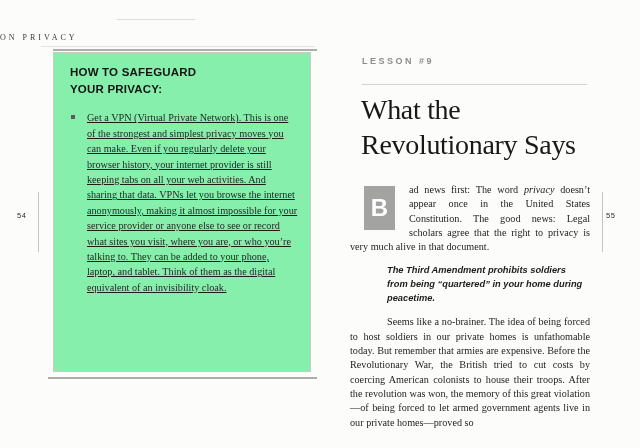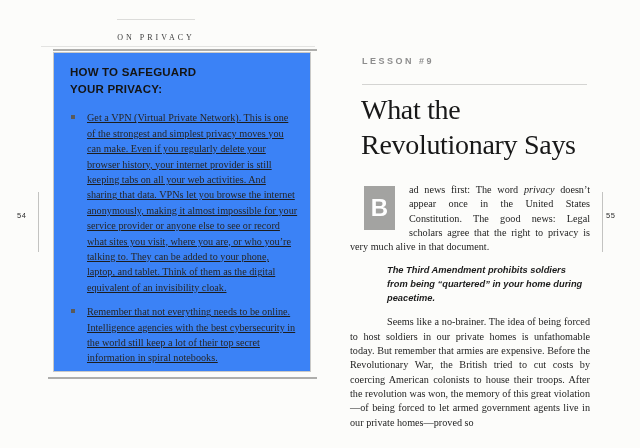--- a/index.html
+++ b/index.html
@@ -7,21 +7,21 @@
   .spread {
     position:relative;
     width:640px; height:448px;
     background:#fcfcfa;
     overflow:hidden;
     font-family:"Liberation Serif", serif;
     color:#1d1d1d;
   }
 
   
-  .running-head-block { position:absolute; left:0; top:19px; width:312px; text-align:center; }
+  .running-head-block { position:absolute; left:0; top:19px; width:312px; }
   .running-head-rule { display:block; width:78px; height:1px; background:#dcdcda; margin:0 auto 6px; }
   .running-head { font-size:8px; letter-spacing:3px; color:#3c3c3c; }
 
   .page-num {
     position:absolute;
     font-family:"Liberation Sans", sans-serif;
     font-weight:normal; font-size:7.5px; letter-spacing:.5px; color:#2e2e2e;
   }
   .page-num-left  { left:17px;  top:211px; }
   .page-num-right { left:606px; top:211px; }
@@ -31,21 +31,21 @@
   .vrule-right { left:602px; }
 
   .accent-top-hairline { position:absolute; left:41px; top:46px; width:274px; height:1px; background:#e3e3e1; }
   .accent-top          { position:absolute; left:53px; top:49px; width:264px; height:2px; background:#aeaeac; }
   .accent-bottom       { position:absolute; left:48px; top:377px; width:269px; height:2px; background:#aeaeac; }
 
   .sidebar-box {
     position:absolute; left:53px; top:52px;
     width:258px; height:320px;
     border:1px solid #c9c9c7;
-    background:#3b82f6;
+    background:#86efac;
     padding:11px 12px 0 16px;
   }
   .sidebar-title {
     font-family:"Liberation Sans", sans-serif;
     font-weight:bold; font-size:11.5px; line-height:1.45;
     letter-spacing:.2px; color:#141414;
     white-space:pre-line;
   }
   .bullet-list { margin-top:13px; list-style:none;text-decoration:underline; }
   .bullet-item {
@@ -110,24 +110,20 @@
   <span class="accent-bottom"></span>
 
   <div class="sidebar-box">
     <div class="sidebar-title">HOW TO SAFEGUARD
 YOUR PRIVACY:</div>
     <ul class="bullet-list">
       <li class="bullet-item">
         <span class="bullet-square"></span>
         <span class="bullet-text">Get a VPN (Virtual Private Network). This is one of the strongest and simplest privacy moves you can make. Even if you regularly delete your browser history, your internet provider is still keeping tabs on all your web activities. And sharing that data. VPNs let you browse the internet anonymously, making it almost impossible for your service provider or anyone else to see or record what sites you visit, where you are, or who you’re talking to. They can be added to your phone, laptop, and tablet. Think of them as the digital equivalent of an invisibility cloak.</span>
       </li>
-      <li class="bullet-item">
-        <span class="bullet-square"></span>
-        <span class="bullet-text">Remember that not everything needs to be online. Intelligence agencies with the best cybersecurity in the world still keep a lot of their top secret information in spiral notebooks.</span>
-      </li>
     </ul>
   </div>
 
   <div class="lesson-label">LESSON #9</div>
   <div class="lesson-rule"></div>
   <h1 class="lesson-title">What the
 Revolutionary Says</h1>
 
   <div class="body-col">
     <div class="para">

